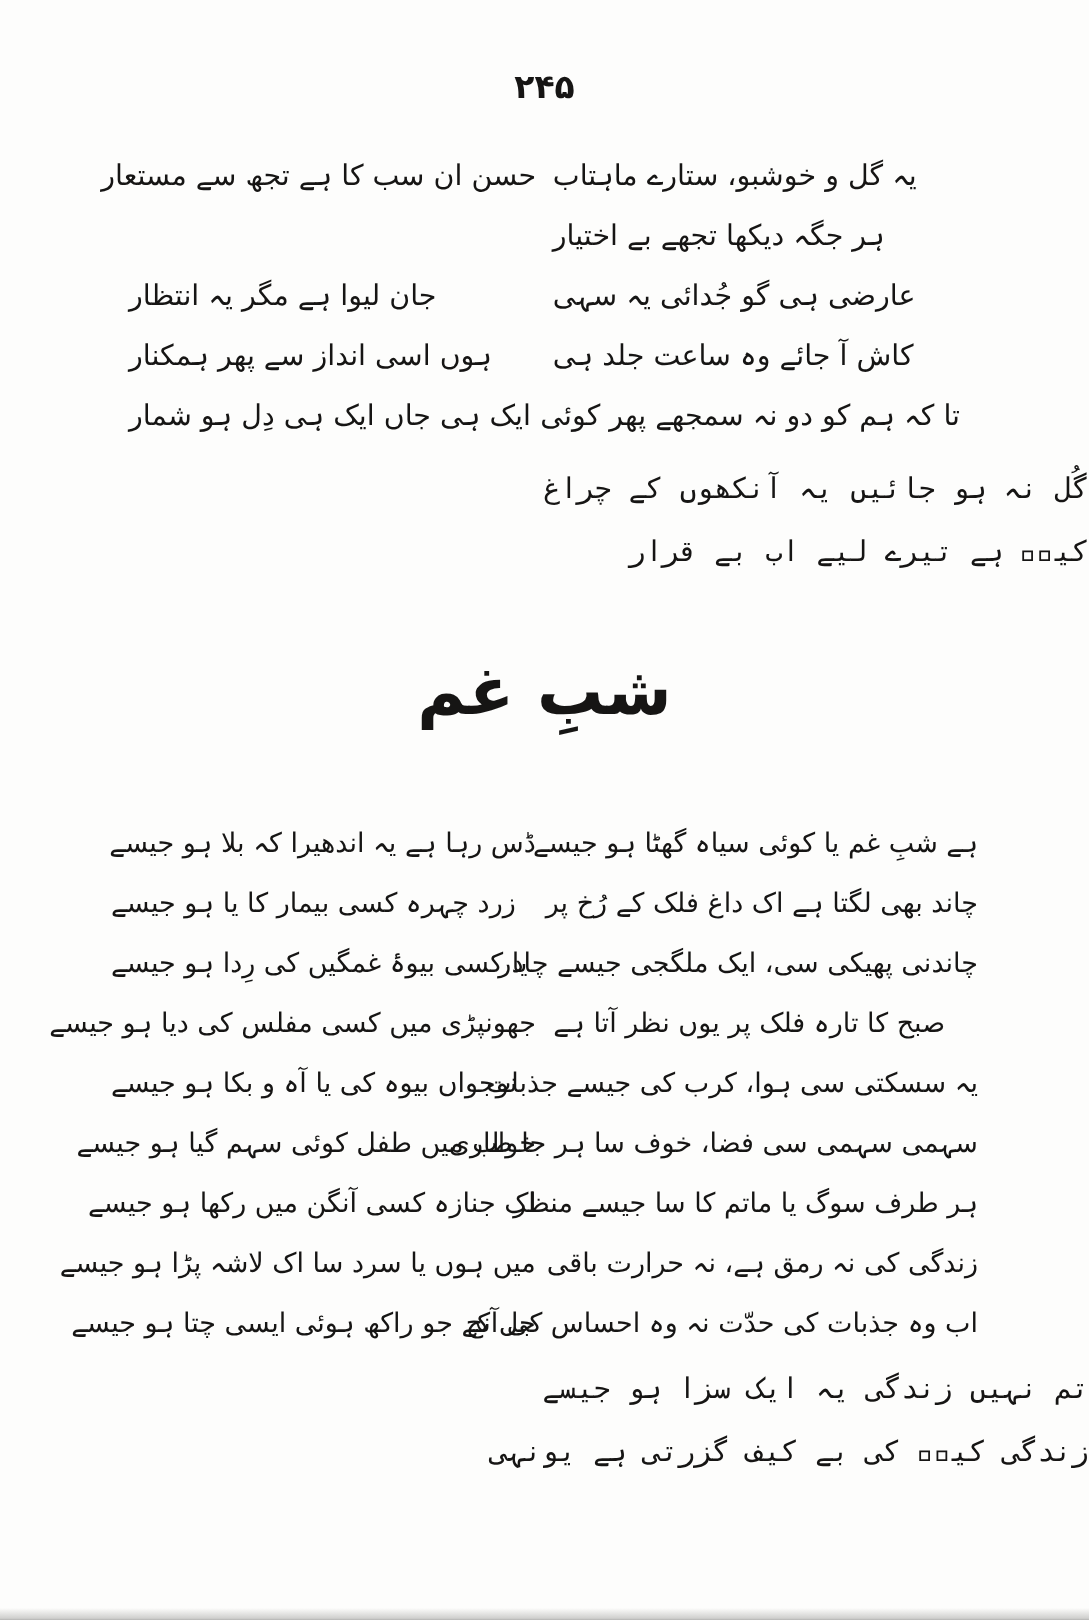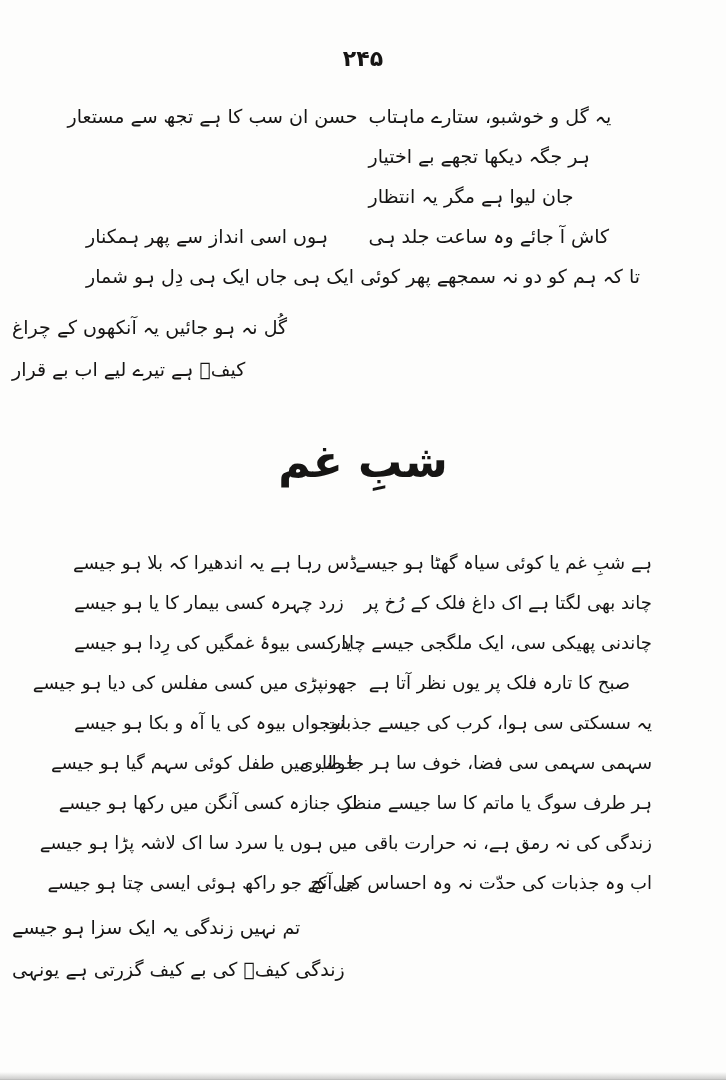--- a/index.html
+++ b/index.html
@@ -60,23 +60,24 @@
     direction: rtl;
     overflow: visible;
   }
 
   .poem-block .misra { font-size: 18px; }
   .poem-block .couplet { height: 40px; }
 
   
   .closing {
     position: absolute;
-    left: 12px; right: 0;
-    text-align: left;
+    left: 0; right: 0;
+    text-align: right;
     direction: rtl;
+    font-family: Liberation Mono, monospace;
   }
   .ghazal-closing { top: 306px; }
   .poem-closing   { top: 906px; }
 
   .closing-line {
     font-size: 19px;
     line-height: 42px;
     white-space: nowrap;
   }
 
@@ -100,20 +101,21 @@
 
   <div class="couplet-block ghazal-block">
     <div class="couplet">
       <span class="misra">یہ گل و خوشبو، ستارے ماہتاب</span>
       <span class="misra">حسن ان سب کا ہے تجھ سے مستعار</span>
     </div>
     <div class="couplet">
       <span class="misra">ہر جگہ دیکھا تجھے بے اختیار</span>
     </div>
     <div class="couplet">
+      <span class="misra">عارضی ہی گو جُدائی یہ سہی</span>
       <span class="misra">جان لیوا ہے مگر یہ انتظار</span>
     </div>
     <div class="couplet">
       <span class="misra">کاش آ جائے وہ ساعت جلد ہی</span>
       <span class="misra">ہوں اسی انداز سے پھر ہمکنار</span>
     </div>
     <div class="couplet">
       <span class="misra">تا کہ ہم کو دو نہ سمجھے پھر کوئی</span>
       <span class="misra">ایک ہی جاں ایک ہی دِل ہو شمار</span>
     </div>

